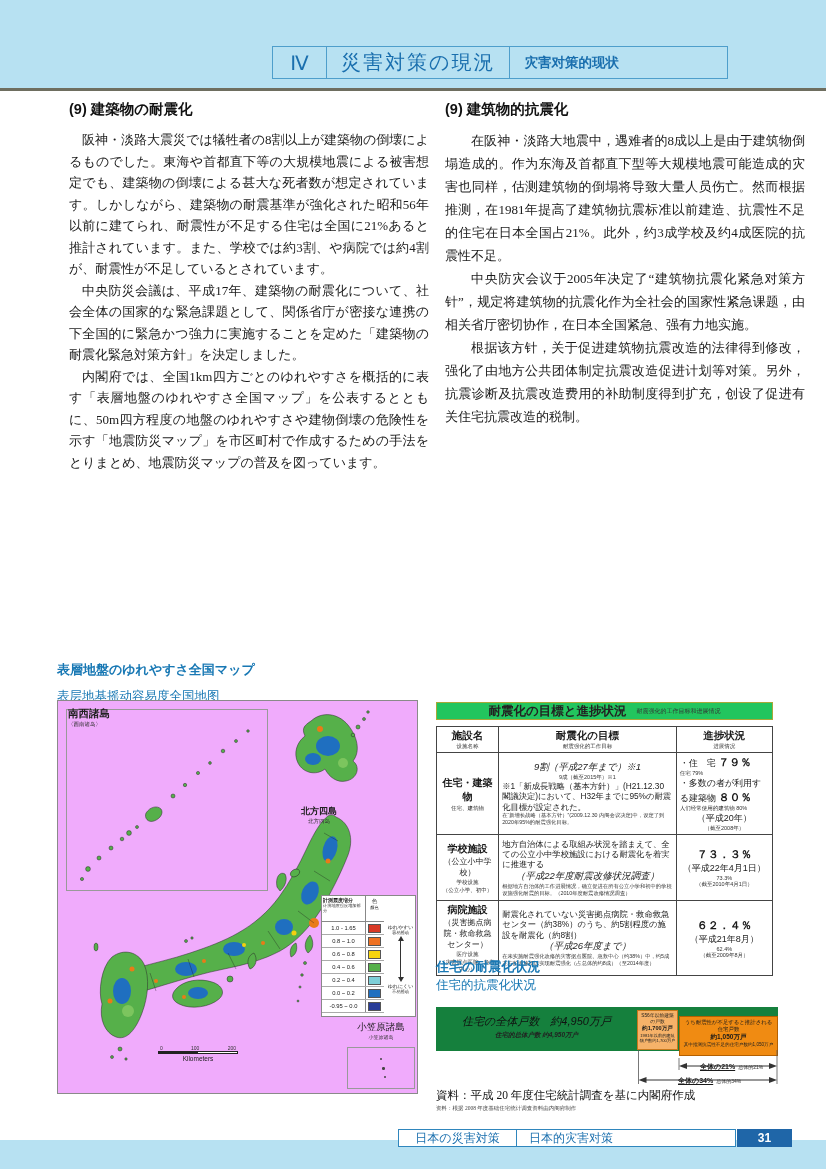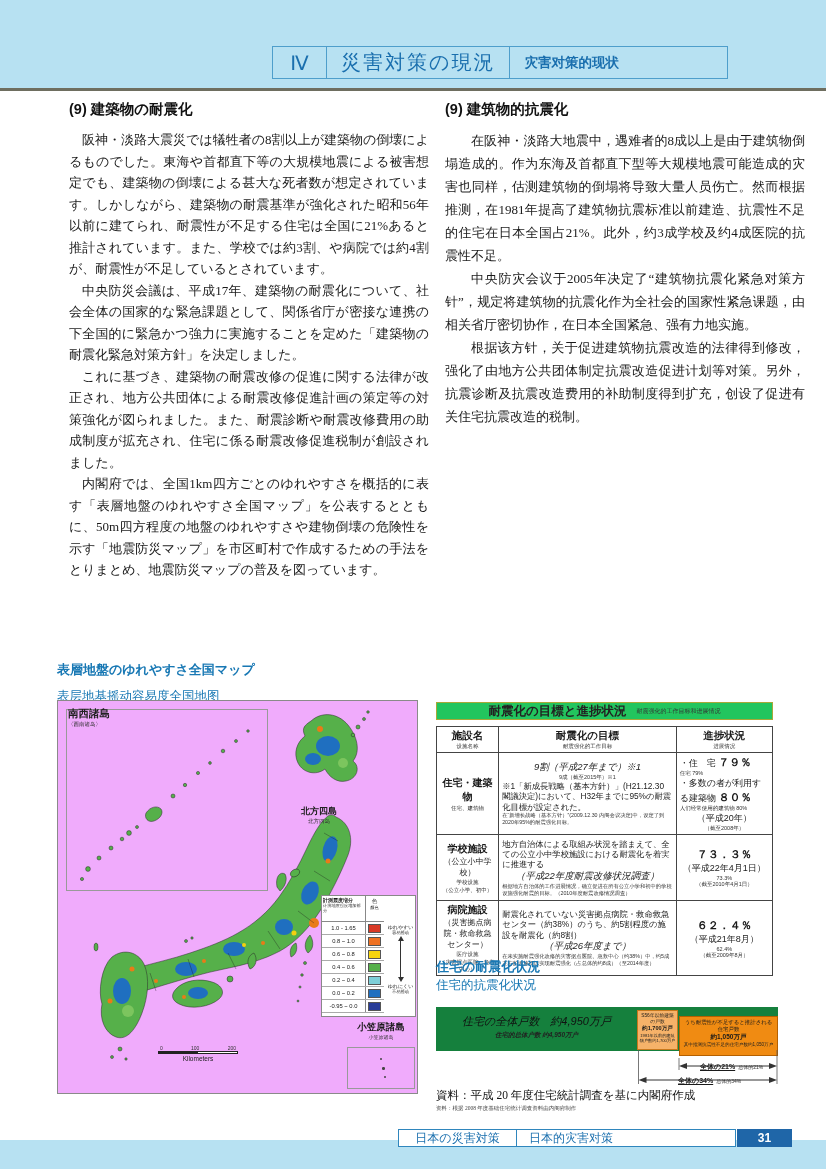--- a/index.html
+++ b/index.html
@@ -63,21 +63,21 @@
   .lg-row .sw { width:13px; height:9px; border:0.5px solid #555; }
   .lg-anno { position:absolute; left:63px; top:28px; width:31px; text-align:center; }
   .lg-anno .ja { font-size:5px; } .lg-anno .zh { font-size:4.3px; color:#333; }
   .v-arrow { position:relative; width:1px; height:42px; background:#333; margin:3px auto; }
   .v-arrow::before { content:""; position:absolute; top:-5px; left:-2.5px;
                      border:3px solid transparent; border-bottom:5px solid #333; }
   .v-arrow::after { content:""; position:absolute; bottom:-5px; left:-2.5px;
                     border:3px solid transparent; border-top:5px solid #333; }
   .ogasa-label { position:absolute; left:288px; top:320px; width:70px; text-align:center;
                  font-family:"Liberation Sans", sans-serif; }
-  .ogasa-label .ja { font-size:9.5px; font-weight:bold; }
+  .ogasa-label .ja { font-size:9.5px; font-weight:normal; }
   .ogasa-label .zh { font-size:5px; color:#333; }
   .ogasa-box { position:absolute; left:289px; top:346px; width:68px; height:42px; border:1px solid #999; }
   .dot { position:absolute; background:#444; border-radius:50%; }
   .scalebar { position:absolute; left:100px; top:344px; width:80px; text-align:center;
               font-family:"Liberation Sans", sans-serif; }
   .scalebar .ticks { font-size:5px; color:#333; display:flex; justify-content:space-between; padding:0 2px; }
   .scalebar .bar { display:flex; height:3px; border:0.5px solid #222; }
   .scalebar .bar .b1 { width:50%; background:#222; } .scalebar .bar .b2 { width:50%; background:#fff; }
   .scalebar .unit { font-size:6.5px; color:#222; margin-top:1px; }
 
@@ -163,21 +163,20 @@
   <div class="header-box">
     <div class="hb-num">Ⅳ</div>
     <div class="hb-ja">災害対策の現況</div>
     <div class="hb-zh">灾害对策的现状</div>
   </div>
 
   <div class="col col-left">
     <h2>(9) 建築物の耐震化</h2>
     <p>阪神・淡路大震災では犠牲者の8割以上が建築物の倒壊によるものでした。東海や首都直下等の大規模地震による被害想定でも、建築物の倒壊による甚大な死者数が想定されています。しかしながら、建築物の耐震基準が強化された昭和56年以前に建てられ、耐震性が不足する住宅は全国に21%あると推計されています。また、学校では約3割、や病院では約4割が、耐震性が不足しているとされています。</p>
     <p>中央防災会議は、平成17年、建築物の耐震化について、社会全体の国家的な緊急課題として、関係省庁が密接な連携の下全国的に緊急かつ強力に実施することを定めた「建築物の耐震化緊急対策方針」を決定しました。</p>
-    <p>これに基づき、建築物の耐震改修の促進に関する法律が改正され、地方公共団体による耐震改修促進計画の策定等の対策強化が図られました。また、耐震診断や耐震改修費用の助成制度が拡充され、住宅に係る耐震改修促進税制が創設されました。</p>
     <p>内閣府では、全国1km四方ごとのゆれやすさを概括的に表す「表層地盤のゆれやすさ全国マップ」を公表するとともに、50m四方程度の地盤のゆれやすさや建物倒壊の危険性を示す「地震防災マップ」を市区町村で作成するための手法をとりまとめ、地震防災マップの普及を図っています。</p>
   </div>
 
   <div class="col col-right">
     <h2>(9) 建筑物的抗震化</h2>
     <p>在阪神・淡路大地震中，遇难者的8成以上是由于建筑物倒塌造成的。作为东海及首都直下型等大规模地震可能造成的灾害也同样，估测建筑物的倒塌将导致大量人员伤亡。然而根据推测，在1981年提高了建筑物抗震标准以前建造、抗震性不足的住宅在日本全国占21%。此外，约3成学校及约4成医院的抗震性不足。</p>
     <p>中央防灾会议于2005年决定了“建筑物抗震化紧急对策方针”，规定将建筑物的抗震化作为全社会的国家性紧急课题，由相关省厅密切协作，在日本全国紧急、强有力地实施。</p>
     <p>根据该方针，关于促进建筑物抗震改造的法律得到修改，强化了由地方公共团体制定抗震改造促进计划等对策。另外，抗震诊断及抗震改造费用的补助制度得到扩充，创设了促进有关住宅抗震改造的税制。</p>
   </div>
 

